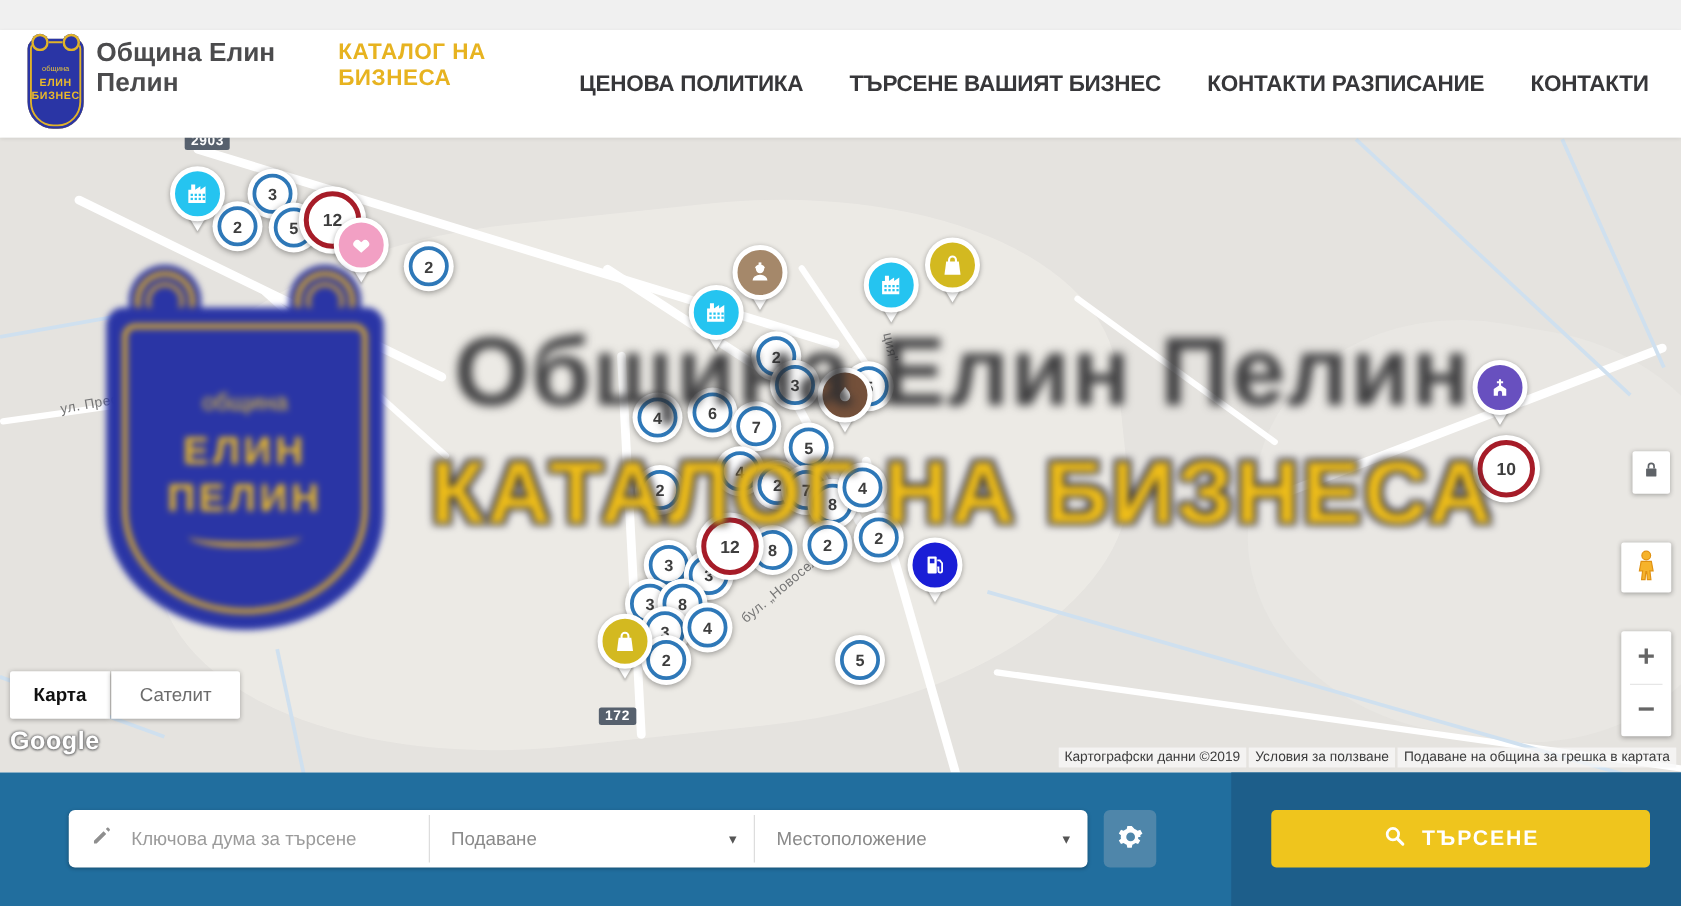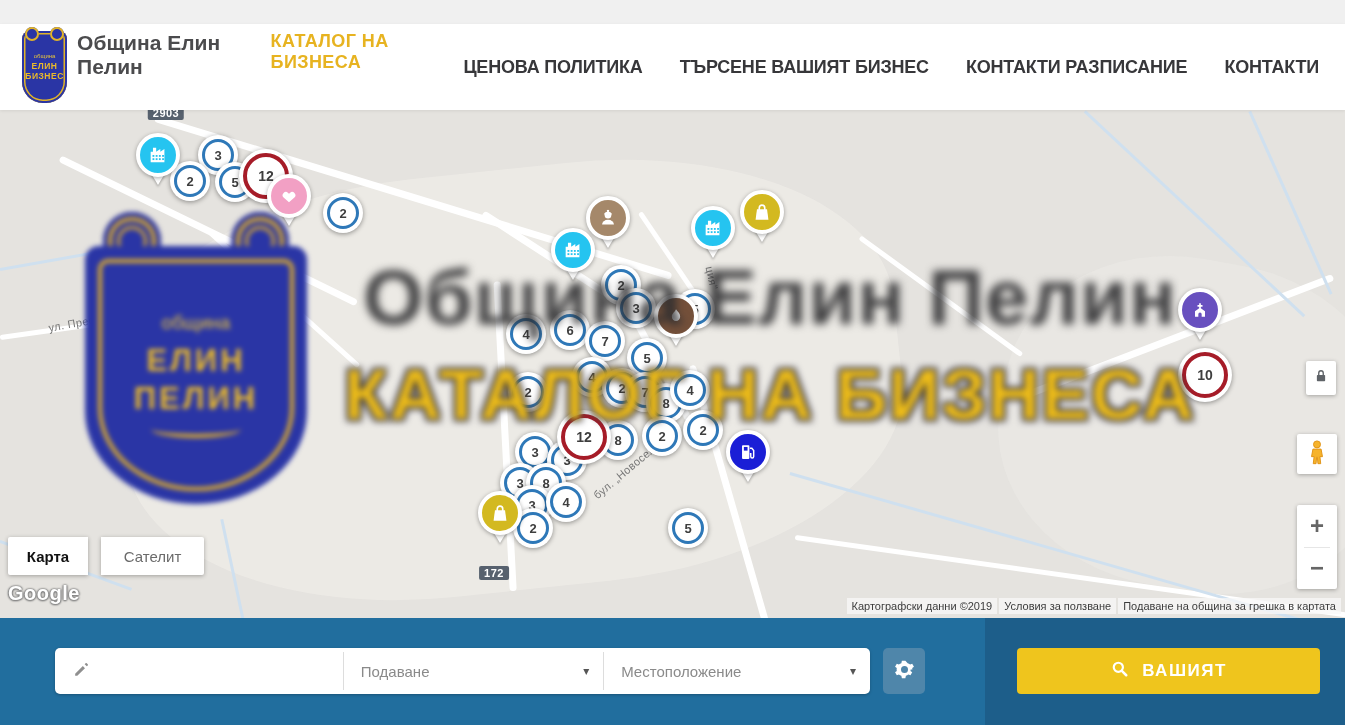--- a/index.html
+++ b/index.html
@@ -74,21 +74,21 @@
     align-items:center;justify-content:center;gap:4px;}
   .wm-crest-top{font-size:19px;color:#e6c33c;margin-bottom:6px;}
   .wm-name{font-size:31px;font-weight:bold;color:#e9b92b;letter-spacing:3px;line-height:34px;}
   .wm-orn{width:90px;height:14px;border-bottom:4px solid #dfae2b;border-radius:50%;}
 
   
   .maptype{position:absolute;left:8px;top:427px;display:flex;gap:1px;z-index:60;}
   .maptype .mt-btn{height:38px;background:#fff;display:flex;align-items:center;justify-content:center;
     font-size:15px;box-shadow:0 1px 4px rgba(0,0,0,.3);}
   .mt-map{width:80px;font-weight:bold;color:#111;border-radius:2px 0 0 2px;}
-  .mt-sat{width:103px;color:#6b6b6b;border-radius:0 2px 2px 0;margin-left:12px;}
+  .mt-sat{width:103px;color:#6b6b6b;border-radius:0 2px 2px 0;}
   .google-logo{position:absolute;left:8px;top:472px;z-index:60;font-size:20px;font-weight:bold;color:#fff;
     letter-spacing:.5px;text-shadow:0 0 2px #8a8a8a,0 1px 2px #777,1px 0 2px #8a8a8a,-1px 0 2px #8a8a8a;}
   .attribution{position:absolute;right:4px;bottom:4px;z-index:60;display:flex;gap:2px;font-size:11px;color:#3c3c3c;}
   .attr-item{background:rgba(248,248,248,.75);padding:2px 5px;white-space:nowrap;}
   .lock-box{position:absolute;left:1306px;top:251px;width:30px;height:34px;background:#fff;z-index:60;
     display:flex;align-items:center;justify-content:center;box-shadow:0 1px 4px rgba(0,0,0,.3);border-radius:2px;}
   .pegman-box{position:absolute;left:1297px;top:324px;width:40px;height:40px;background:#fff;z-index:60;
     display:flex;align-items:center;justify-content:center;box-shadow:0 1px 4px rgba(0,0,0,.3);border-radius:2px;}
   .zoom-box{position:absolute;left:1297px;top:395px;width:40px;height:84px;background:#fff;z-index:60;
     display:flex;flex-direction:column;box-shadow:0 1px 4px rgba(0,0,0,.3);border-radius:2px;}
@@ -425,20 +425,21 @@
 
 <div class="bottom-bar" data-interactable="false">
   <div class="bar-right" data-interactable="false"></div>
   <div class="search-group" data-interactable="false">
     <div class="field f-keyword" data-interactable="false">
       <span data-interactable="false">
         <svg width="19" height="19" viewBox="0 0 24 24">
             <path d="M4 17.3V20h2.7L16.4 10.3l-2.7-2.7zM18.7 8l-2.7-2.7 1.2-1.2c.4-.4 1-.4 1.4 0l1.3 1.3c.4.4.4 1 0 1.4z" fill="#8f8f8f"></path>
           </svg>
       </span>
+      <input type="text" data-interactable="true" placeholder="Ключова дума за търсене" style="">
     </div>
     <div class="v-divider" data-interactable="false"></div>
     <div class="field f-select f-cat" data-interactable="true">
       <span data-interactable="false">Подаване</span>
       <span class="caret" data-interactable="false">▾</span>
     </div>
     <div class="v-divider" data-interactable="false"></div>
     <div class="field f-select f-loc" data-interactable="true">
       <span data-interactable="false">Местоположение</span>
       <span class="caret" data-interactable="false">▾</span>
@@ -451,15 +452,15 @@
         </svg>
     </span>
   </button>
   <button class="search-btn" data-interactable="true">
     <span data-interactable="false">
       <svg width="20" height="20" viewBox="0 0 24 24">
           <circle cx="10" cy="10" r="5.5" fill="none" stroke="#fff" stroke-width="2.6"></circle>
           <line x1="14.2" y1="14.2" x2="19.5" y2="19.5" stroke="#fff" stroke-width="3" stroke-linecap="round"></line>
         </svg>
     </span>
-    <span data-interactable="false">ВАШИЯТ</span>
+    <span data-interactable="false">ТЪРСЕНЕ</span>
   </button>
 </div>
 
 </body></html>

